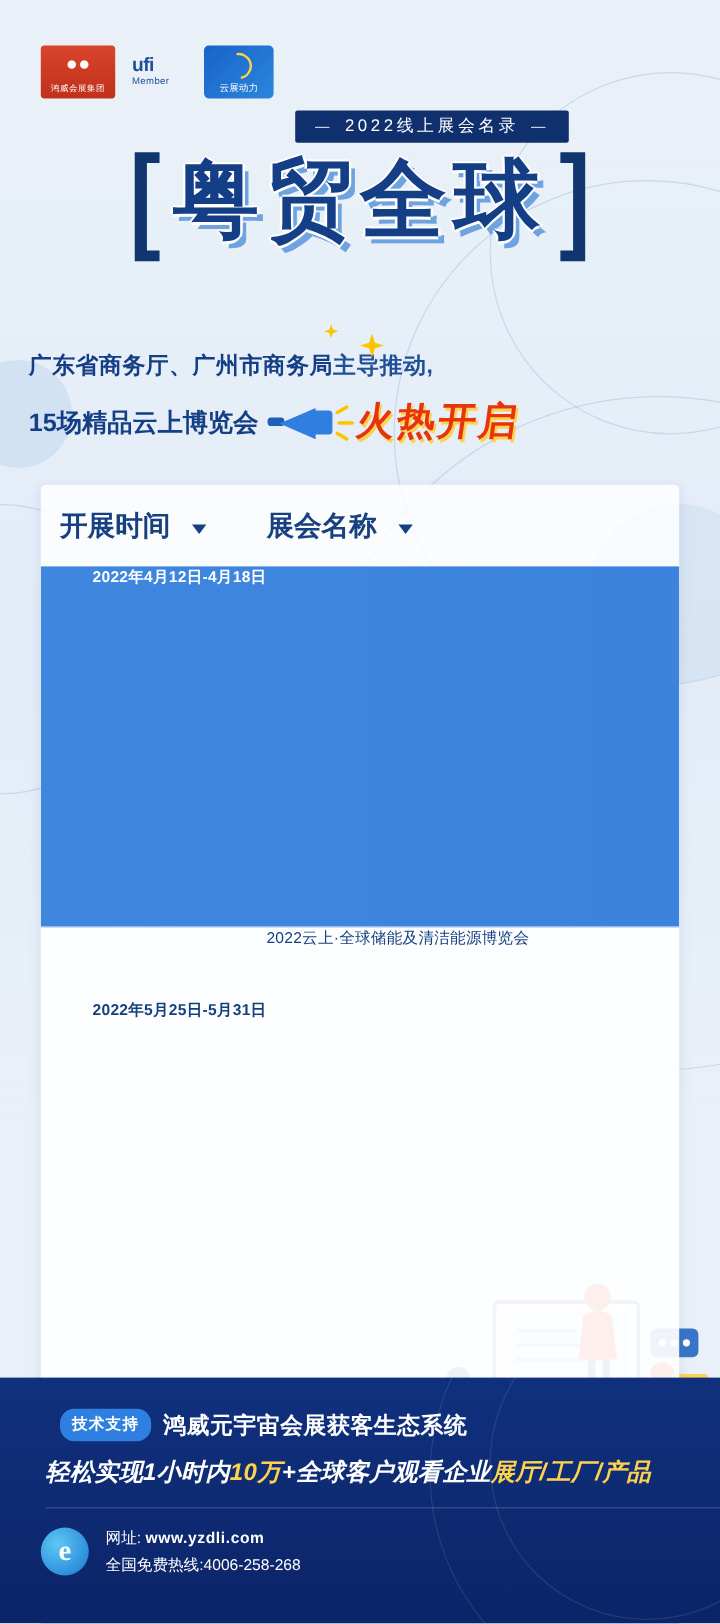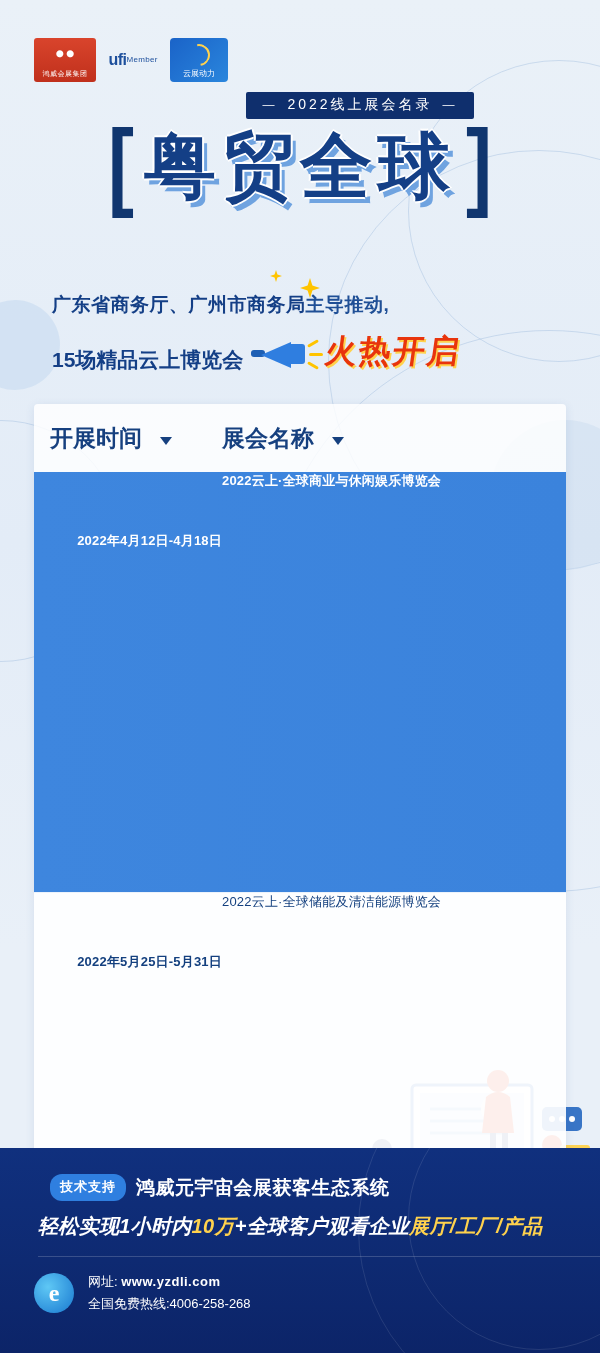--- a/index.html
+++ b/index.html
@@ -72,22 +72,22 @@
     top: 5px; left: 50%;
     transform: translateX(-50%);
     width: 26px; height: 18px;
     background:
       radial-gradient(circle at 30% 60%, #fff 0 3px, transparent 4px),
       radial-gradient(circle at 70% 60%, #fff 0 3px, transparent 4px);
   }
   .logo-hongwei span { position: relative; z-index: 2; font-size: 7px; }
   .logo-ufi {
     width: 46px; height: 44px;
-    display: flex; flex-direction: row;
-    align-items: center; justify-content: center;
+    display: flex; flex-direction: column;
+    align-items: flex-start; justify-content: center;
     color: #1d4f9c;
     line-height: 1.05;
   }
   .logo-ufi .ufi-mark {
     font-size: 16px; font-weight: bold; letter-spacing: -0.5px;
   }
   .logo-ufi .ufi-sub { font-size: 8px; letter-spacing: 0.3px; }
   .logo-yun {
     width: 58px; height: 44px;
     background: linear-gradient(135deg,#1a63c8 0%, #2a86dd 100%);
@@ -177,29 +177,29 @@
     background: #11387a;
   }
   .sub-bar::before { left: -26px; }
   .sub-bar::after { right: -26px; }
 
   
   .promo {
     position: absolute;
     top: 292px; left: 0; right: 0;
     z-index: 6;
-    padding-left: 52px;
+    padding-left: 24px;
   }
   .promo-l1 { font-size: 19px; font-weight: bold; color: #143f86; letter-spacing: .5px; }
   .promo-l1 .hl { color: #143f86; }
   .promo-l1 .tail { color: #1f4f96; font-weight: bold; }
   .promo-l2 {
     margin-top: 12px;
     display: flex;
-    align-items: flex-end;
+    align-items: center;
     font-size: 21px;
     font-weight: bold;
     color: #143f86;
   }
   .megaphone {
     position: relative;
     width: 66px; height: 40px;
     margin: 0 2px 0 8px;
   }
   .mega-cone {
@@ -443,21 +443,20 @@
         <span class="caret"></span>
       </div>
       <div class="th col2">
         <span>展会名称</span>
         <span class="caret"></span>
       </div>
     </div>
     <div id="rows">
         <div class="row alt">
           <div class="c1">2022年4月12日-4月18日</div>
-          <div class="c2">2022云上·全球商业与休闲娱乐博览会</div>
         </div>
         <div class="row">
           <div class="c1">2022年5月25日-5月31日</div>
           <div class="c2">2022云上·全球储能及清洁能源博览会</div>
         </div>
         <div class="row alt">
           <div class="c2">2022云上·全球家居建材、建筑科技与住宅产业化博览会</div>
         </div>
       </div>
   </div>

